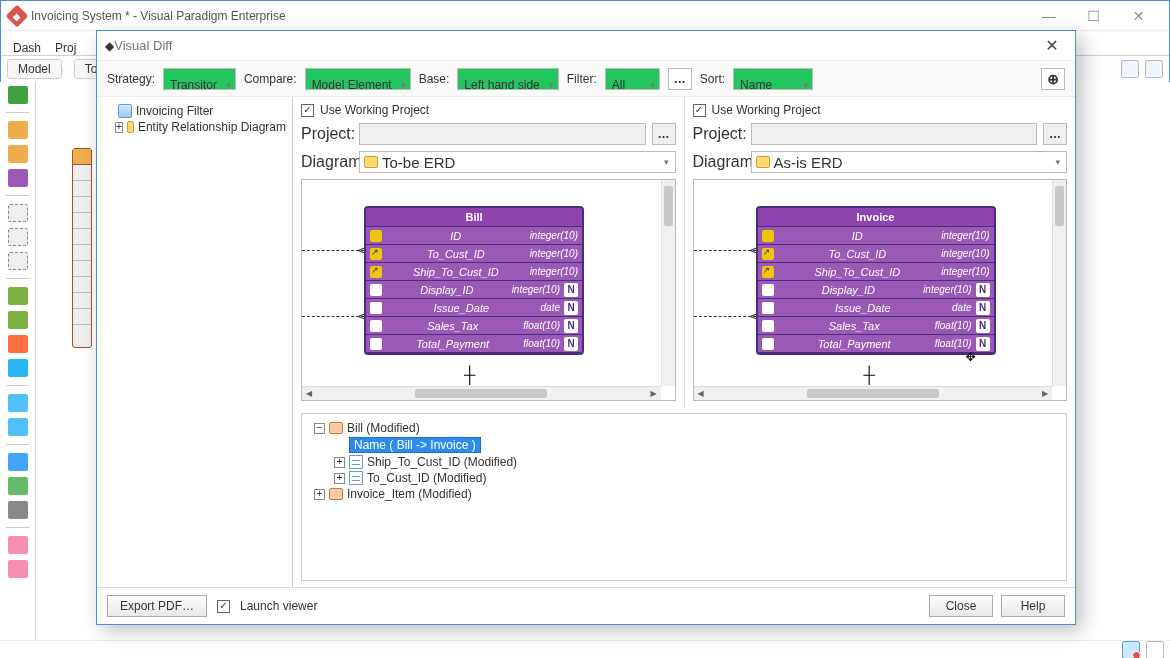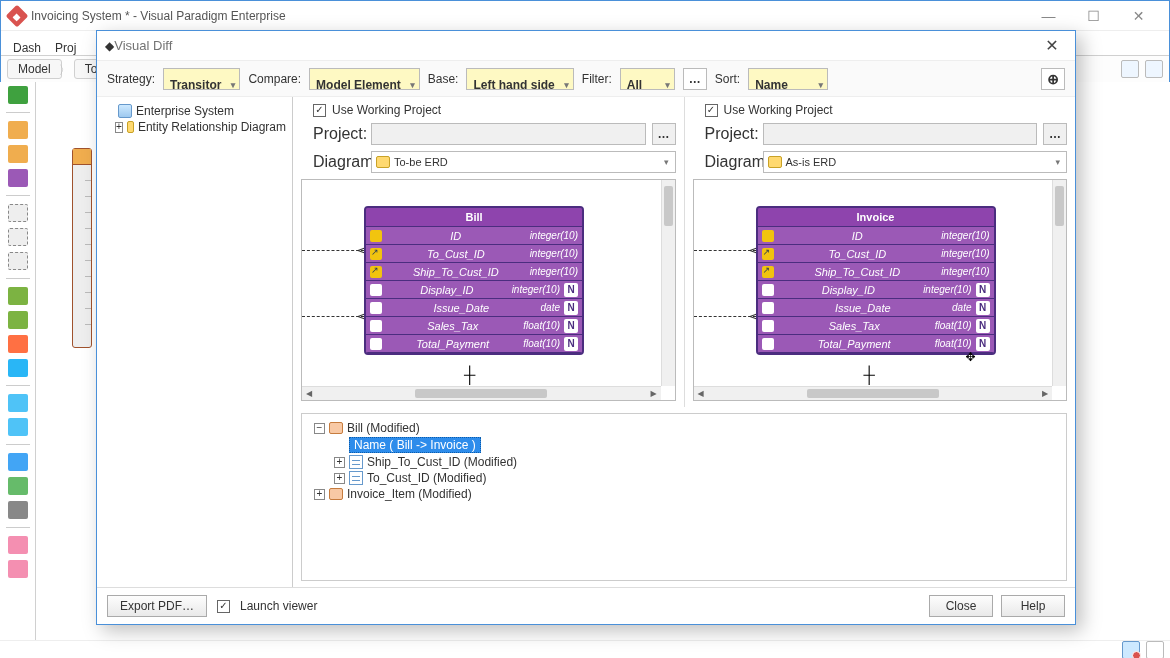--- a/index.html
+++ b/index.html
@@ -38,21 +38,21 @@
     .badge-dot::after { content: ''; position: absolute; right: -2px; bottom: -2px; width: 7px; height: 7px; background: #d9534f; border-radius: 50%; border: 1px solid #fff; }
 
     
     .modal { position: absolute; left: 96px; top: 30px; width: 980px; height: 595px; background: #fff; border: 1px solid #4a90d9; box-shadow: 6px 6px 18px rgba(0,0,0,.25); display: flex; flex-direction: column; }
     .modal-titlebar { height: 30px; display: flex; align-items: center; padding: 0 8px; border-bottom: 1px solid #eee; }
     .modal-titlebar .title-text { font-size: 13px; color: #737373; }
     .modal-close { margin-left: auto; width: 30px; height: 24px; display: flex; align-items: center; justify-content: center; font-size: 16px; cursor: default; color: #444; }
 
     .toolbar-row { height: 36px; display: flex; align-items: center; gap: 8px; padding: 0 10px; border-bottom: 1px solid #eee; background: #fafafa; }
     .lbl { font-size: 12px; }
-    .select { height: 22px; border: 1px solid #bbb; background: #fef9c3; font-size: 12px; padding: 12px 18px 0 6px; position: relative; display: inline-flex; align-items: center; min-width: 60px; cursor: default; font-weight: bold; }
+    .select { height: 22px; border: 1px solid #bbb; background: #22c55e; font-size: 12px; padding: 12px 18px 0 6px; position: relative; display: inline-flex; align-items: center; min-width: 60px; cursor: default; }
     .select::after { content: '▾'; position: absolute; right: 4px; color: #777; font-size: 9px; }
     .icon-btn { width: 24px; height: 22px; border: 1px solid #bbb; background: #fff; display: inline-flex; align-items: center; justify-content: center; font-size: 12px; font-weight: bold; cursor: default; }
     .icon-btn.dots::after { content: '…'; }
     .icon-btn.plus { margin-left: auto; }
     .icon-btn.plus::after { content: '⊕'; font-size: 14px; }
 
     .modal-body { flex: 1; display: flex; border-bottom: 1px solid #ddd; }
     .tree-panel { width: 196px; border-right: 1px solid #ccc; padding: 6px 4px; overflow: auto; }
     .tree-item { display: flex; align-items: center; gap: 4px; font-size: 12px; padding: 1px 2px; white-space: nowrap; }
     .tree-item .exp { width: 11px; height: 11px; border: 1px solid #888; display: inline-flex; align-items: center; justify-content: center; font-size: 10px; line-height: 1; cursor: default; }
@@ -62,26 +62,26 @@
     .icon-folder.red { background: #f8c9a5; border-color: #c67c3e; }
     .icon-col { width: 14px; height: 14px; background: #fff; border: 1px solid #6699cc; position: relative; }
     .icon-col::before, .icon-col::after { content: ''; position: absolute; left: 2px; right: 2px; height: 1px; background: #6699cc; }
     .icon-col::before { top: 4px; }
     .icon-col::after { top: 8px; }
 
     .compare-panel { flex: 1; display: flex; flex-direction: column; }
     .compare-top { flex: 0 0 310px; display: flex; }
     .pane { flex: 1; display: flex; flex-direction: column; padding: 6px 8px; gap: 6px; border-right: 1px solid #ddd; }
     .pane:last-child { border-right: none; }
-    .row { display: flex; align-items: center; gap: 6px; margin-left: 12px; }
+    .row { display: flex; align-items: center; gap: 6px; }
     .checkbox { width: 13px; height: 13px; border: 1px solid #666; display: inline-flex; align-items: center; justify-content: center; font-size: 10px; cursor: default; }
     .checkbox.checked::after { content: '✓'; color: #333; line-height: 1; }
     .label-col { width: 52px; font-size: 16px; }
     .textfield { flex: 1; height: 22px; border: 1px solid #bbb; background: #fff; padding: 0 6px; display: flex; align-items: center; font-size: 12px; }
-    .dropdown { flex: 1; height: 22px; border: 1px solid #bbb; background: #fff; position: relative; display: flex; align-items: center; padding: 0 20px 0 4px; font-size: 11px; gap: 4px; cursor: default; }
+    .dropdown { flex: 1; height: 22px; border: 1px solid #bbb; background: #fff; position: relative; display: flex; align-items: center; padding: 0 20px 0 4px; font-size: 15px; gap: 4px; cursor: default; }
     .dropdown::after { content: '▾'; position: absolute; right: 6px; color: #777; font-size: 9px; }
     .mini-icon { width: 14px; height: 12px; background: #ffd970; border: 1px solid #c9a227; border-radius: 2px; display: inline-block; }
 
     .diagram-area { flex: 1; border: 1px solid #bbb; position: relative; background: #fff; overflow: hidden; }
     .scroll-v { position: absolute; right: 0; top: 0; bottom: 14px; width: 14px; background: #f0f0f0; border-left: 1px solid #ddd; }
     .scroll-v .thumb { position: absolute; left: 2px; right: 2px; top: 6px; height: 40px; background: #c8c8c8; border-radius: 2px; }
     .scroll-h { position: absolute; left: 0; right: 14px; bottom: 0; height: 14px; background: #f0f0f0; border-top: 1px solid #ddd; display: flex; align-items: center; }
     .scroll-h .arrow { width: 14px; text-align: center; font-size: 8px; color: #666; }
     .scroll-h .track { flex: 1; position: relative; height: 100%; }
     .scroll-h .thumb { position: absolute; top: 2px; bottom: 2px; left: 30%; width: 40%; background: #c8c8c8; border-radius: 2px; }
@@ -212,21 +212,21 @@
     <span class="lbl">Sort:</span>
     <span class="select" style="min-width:80px">Name</span>
     <span class="icon-btn plus"></span>
   </div>
 
   <div class="modal-body">
     <div class="tree-panel">
       <div class="tree-item">
         <span class="spacer"></span>
         <span class="icon-db"></span>
-        <span>Enterprise System</span>
+        <span>Invoicing Filter</span>
       </div>
       <div class="tree-item" style="padding-left:14px">
         <span class="exp">+</span>
         <span class="icon-folder"></span>
         <span>Entity Relationship Diagram</span>
       </div>
     </div>
 
     <div class="compare-panel">
       <div class="compare-top">

